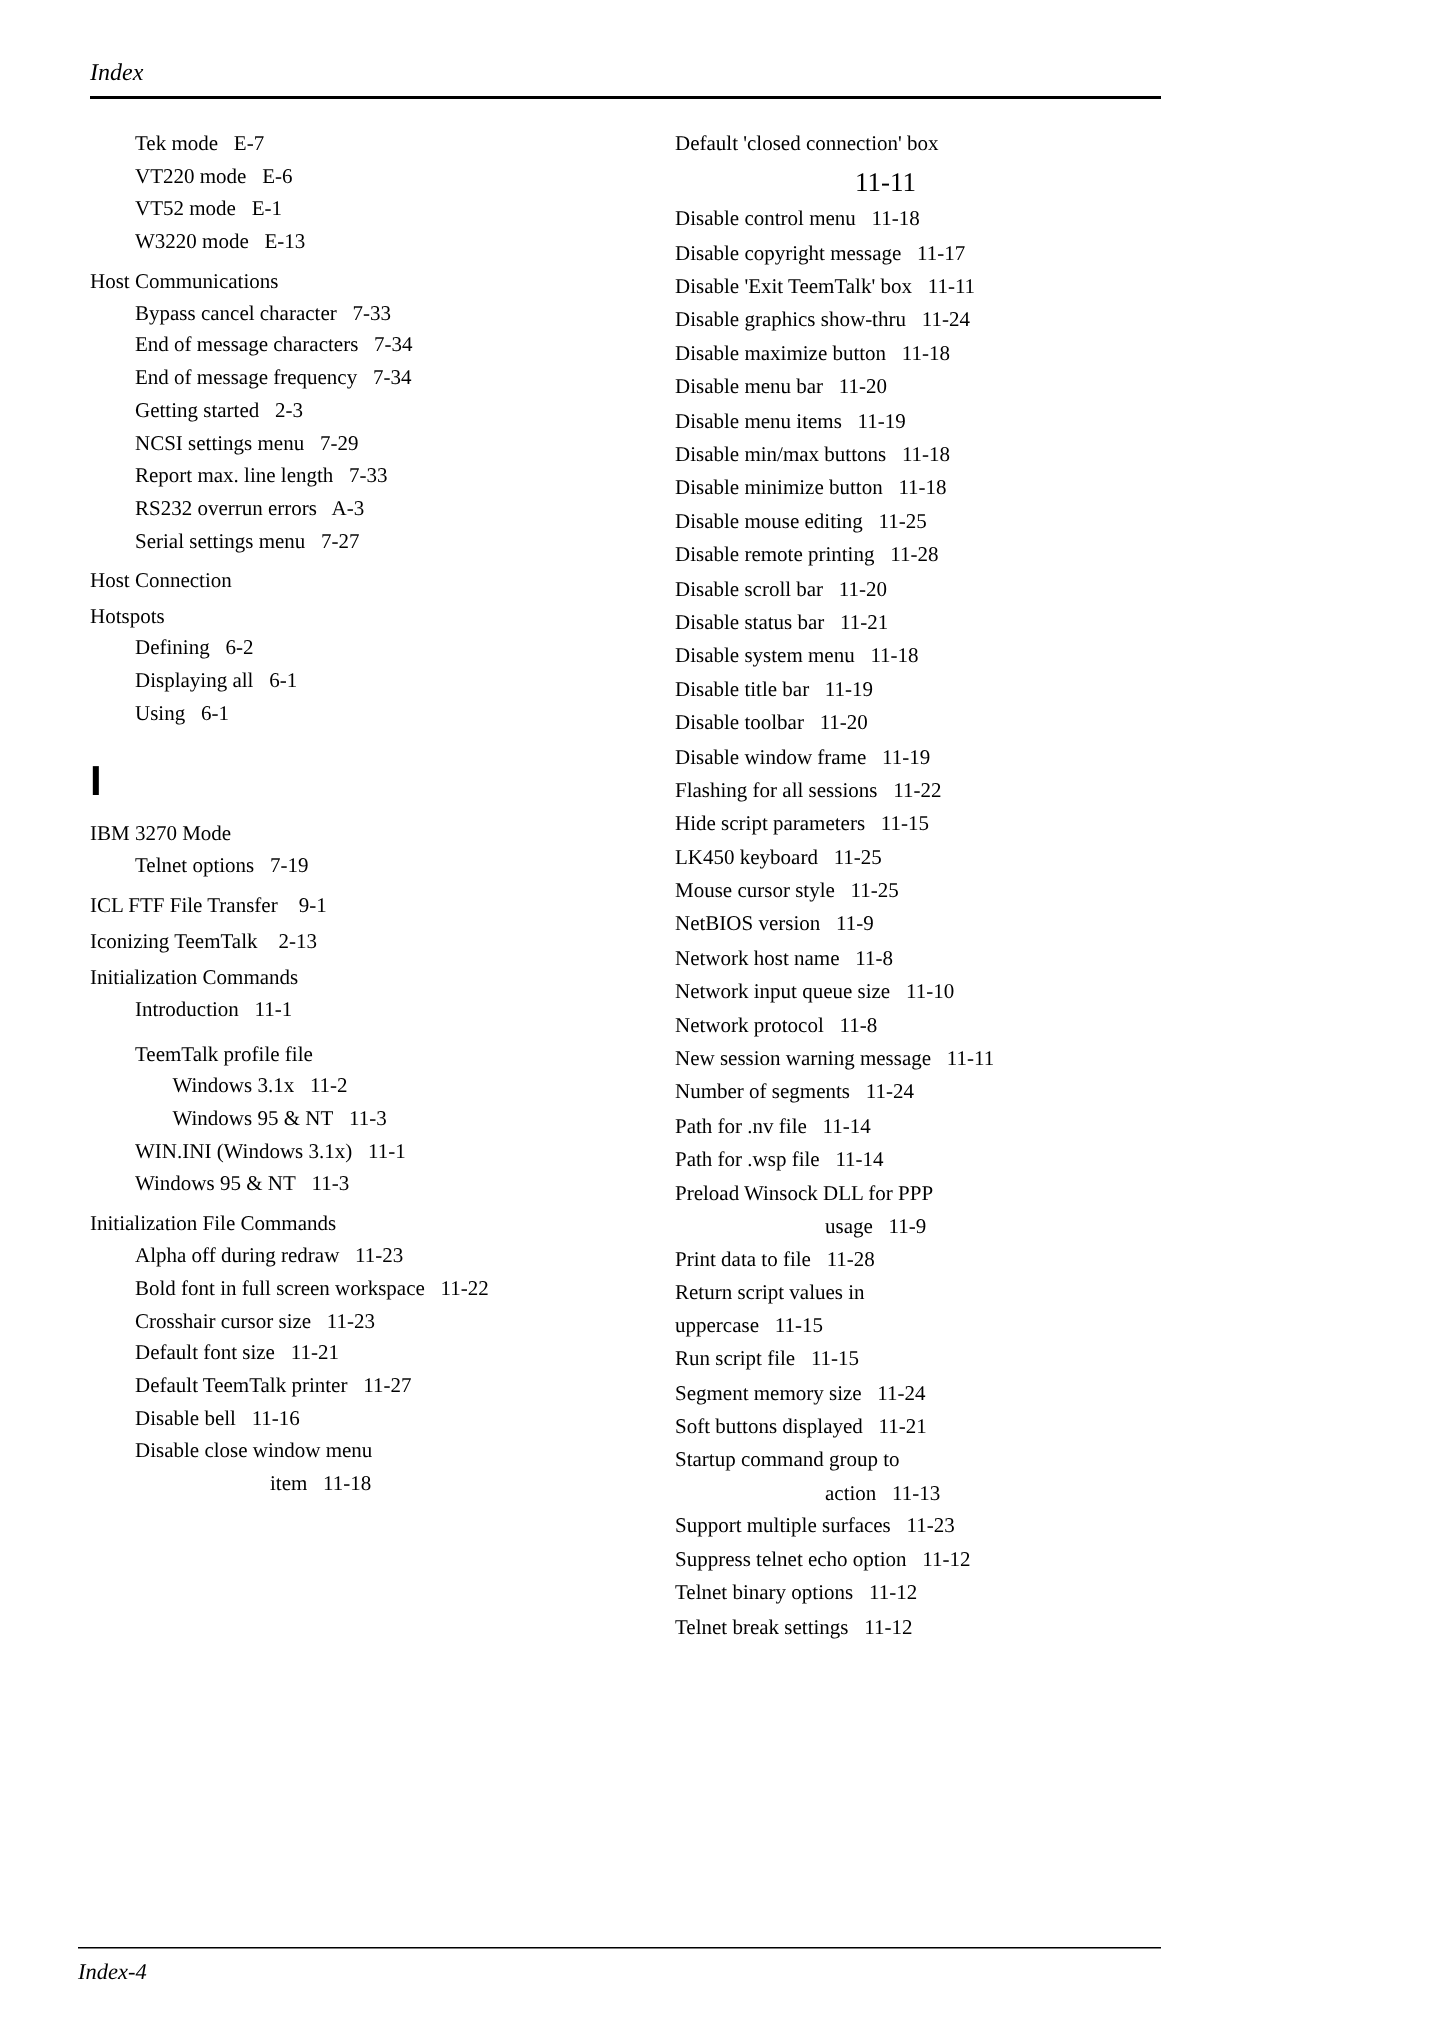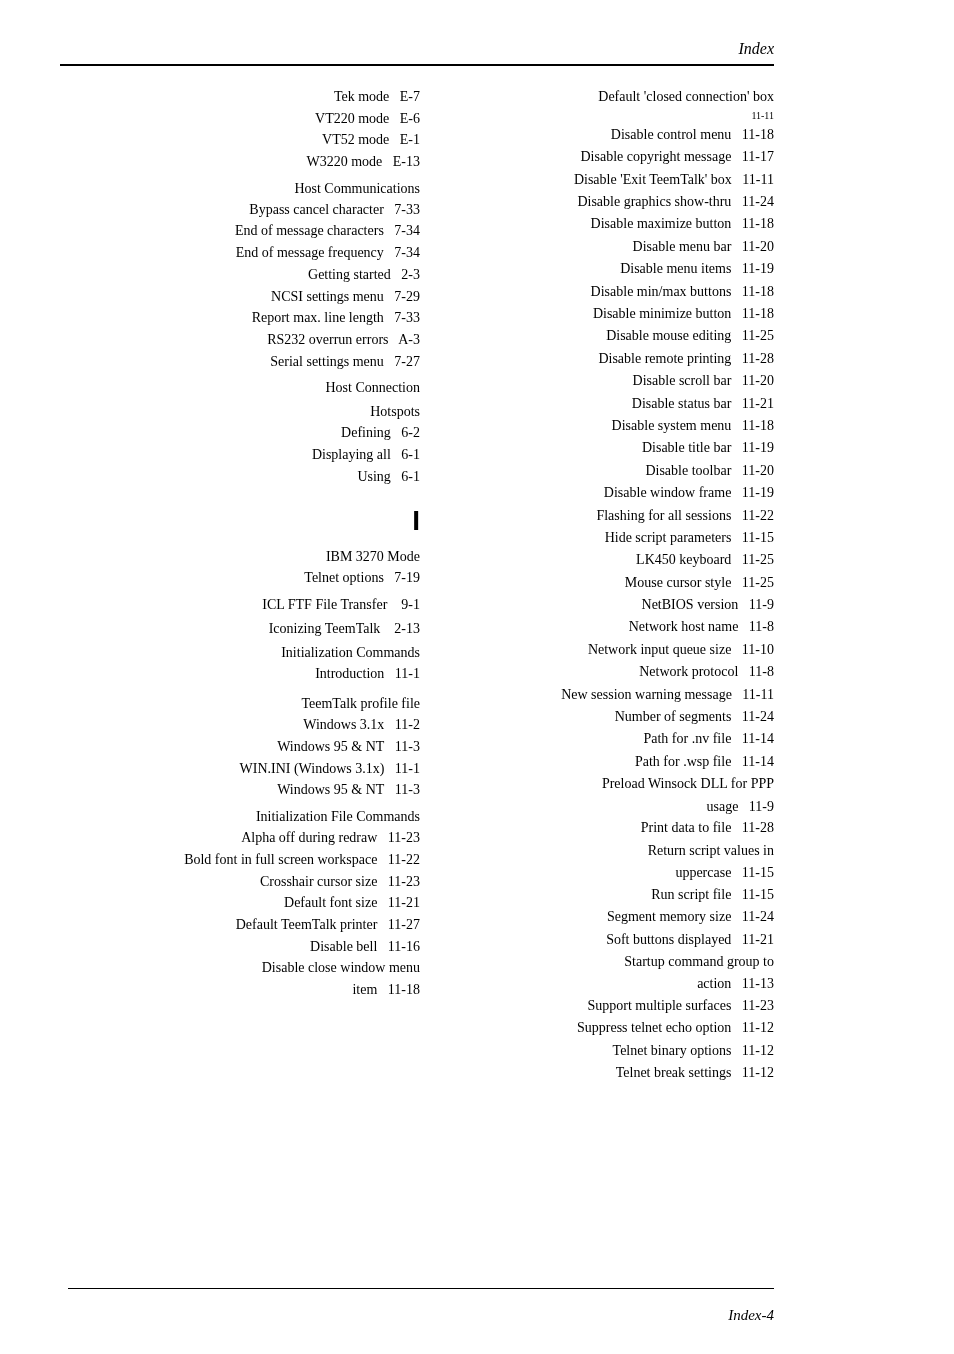--- a/index.html
+++ b/index.html
@@ -10,21 +10,20 @@
       color: #000;
       width: 954px;
       min-height: 1354px;
       position: relative;
     }
     .page {
       width: 834px;
       min-height: 1354px;
       padding: 40px 60px 60px 60px;
       position: relative;
-      text-align: right;
     }
     .header {
       border-bottom: 2px solid #000;
       padding-bottom: 6px;
       margin-bottom: 20px;
     }
     .header-title {
       font-style: italic;
       font-size: 16px;
       font-weight: normal;
@@ -66,24 +65,24 @@
       font-family: Arial, sans-serif;
     }
     .right-item {
       line-height: 1.6;
       font-size: 14px;
       margin-bottom: 0px;
     }
     .footer {
       position: absolute;
       bottom: 30px;
-      left: 68px;
+      left: 52px;
       right: 60px;
       border-top: 1.5px solid #000;
-      padding-top: 18px;
+      padding-top: 8px;
     }
     .footer-text {
       font-style: italic;
       font-size: 15px;
     }
   </style>
 </head>
 <body>
 
 <div class="page">
@@ -163,21 +162,21 @@
         <div class="sub-item">Disable bell&nbsp;&nbsp; 11-16</div>
         <div class="sub-item">Disable close window menu</div>
         <div style="padding-left: 120px; line-height: 1.55; font-size: 14px;">item&nbsp;&nbsp; 11-18</div>
       </div>
 
     </div>
 
     <div class="col-right">
 
       <div class="right-item">Default 'closed connection' box</div>
-      <div style="padding-left: 120px; line-height: 1.55; font-size: 10px; margin-bottom: 0;">11-11</div>
+      <div style="padding-left: 120px; line-height: 1.55; font-size: 18px; margin-bottom: 0;">11-11</div>
       <div class="right-item">Disable control menu&nbsp;&nbsp; 11-18</div>
       <div class="right-item">Disable copyright message&nbsp;&nbsp; 11-17</div>
       <div class="right-item">Disable 'Exit TeemTalk' box&nbsp;&nbsp; 11-11</div>
       <div class="right-item">Disable graphics show-thru&nbsp;&nbsp; 11-24</div>
       <div class="right-item">Disable maximize button&nbsp;&nbsp; 11-18</div>
       <div class="right-item">Disable menu bar&nbsp;&nbsp; 11-20</div>
       <div class="right-item">Disable menu items&nbsp;&nbsp; 11-19</div>
       <div class="right-item">Disable min/max buttons&nbsp;&nbsp; 11-18</div>
       <div class="right-item">Disable minimize button&nbsp;&nbsp; 11-18</div>
       <div class="right-item">Disable mouse editing&nbsp;&nbsp; 11-25</div>

